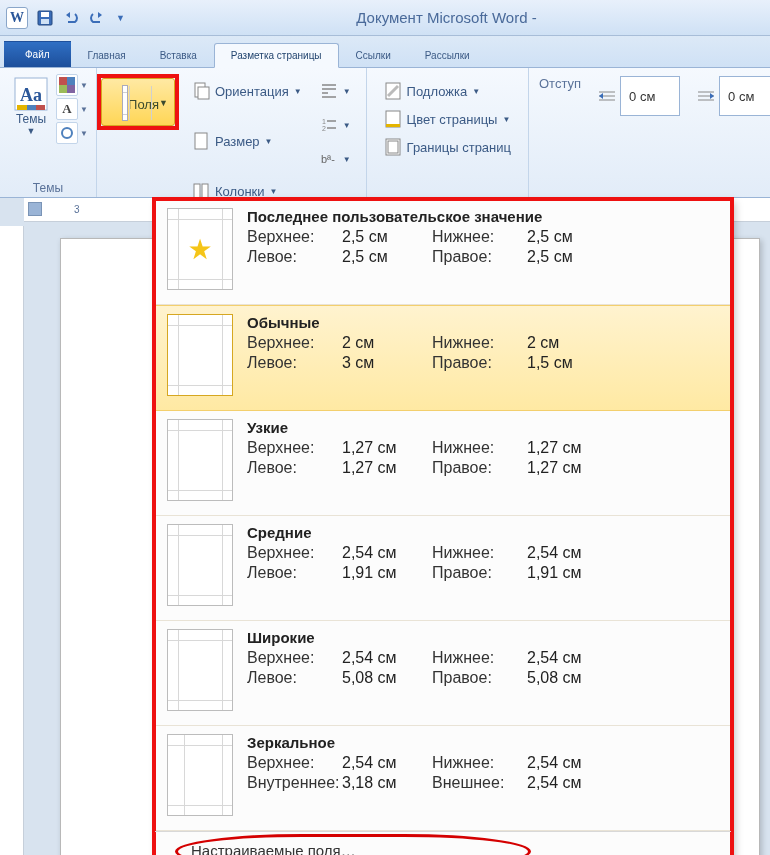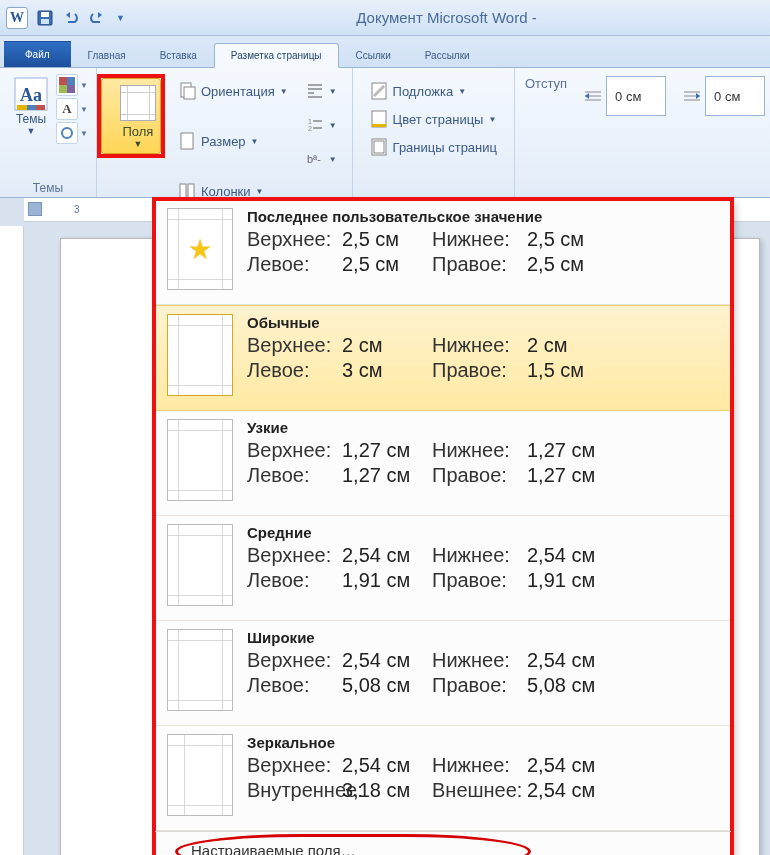--- a/index.html
+++ b/index.html
@@ -114,22 +114,22 @@
   }
   .hbtn .icn { width: 18px; height: 18px; text-decoration: underline; }
   .highlight-red {
     border: 4px solid #e11; padding: 0 !important;
   }
   .polya-btn {
     background: linear-gradient(#ffe9a3, #ffd656);
     border: 1px solid #d6a721;
     border-radius: 3px;
     padding: 6px 6px 4px 20px;
-    display: flex; flex-direction: column; align-items: center;
-    width: 60px;
+    display: flex; flex-direction: row; align-items: center;
+    width: 74px;
   }
   .polya-btn .icn {
     width: 36px; height: 36px; background: #fff; border: 1px solid #aab;
     position: relative;
   }
   .polya-btn .icn::before, .polya-btn .icn::after {
     content:""; position:absolute; background:#d0d0d0;
   }
   .polya-btn .icn::before { left:6px; top:0; bottom:0; width:1px; box-shadow: 22px 0 #d0d0d0; }
   .polya-btn .icn::after { top:6px; left:0; right:0; height:1px; box-shadow: 0 22px #d0d0d0; }
@@ -206,21 +206,21 @@
   .thumb .star {
     position:absolute; top:50%; left:50%; transform:translate(-50%,-50%);
     color:#f5c518; font-size:28px;
   }
   .preset-body { flex:1; font-size:15px; color:#333; }
   .preset-title { font-weight:bold; margin-bottom:3px; color:#222; }
   .mgrid {
     display:grid;
     grid-template-columns: 95px 90px 95px 80px;
     row-gap: 2px;
-    font-size:20px;
+    font-size:16px;
   }
   .mgrid span.val { color:#222; }
   .foot {
     padding: 10px 16px 12px 36px;
     border-top:1px solid #d8d8d8;
     font-size:15px; color:#333;
     position:relative; cursor:pointer;
   }
   .foot .u { text-decoration: underline; }
   .foot-oval {

